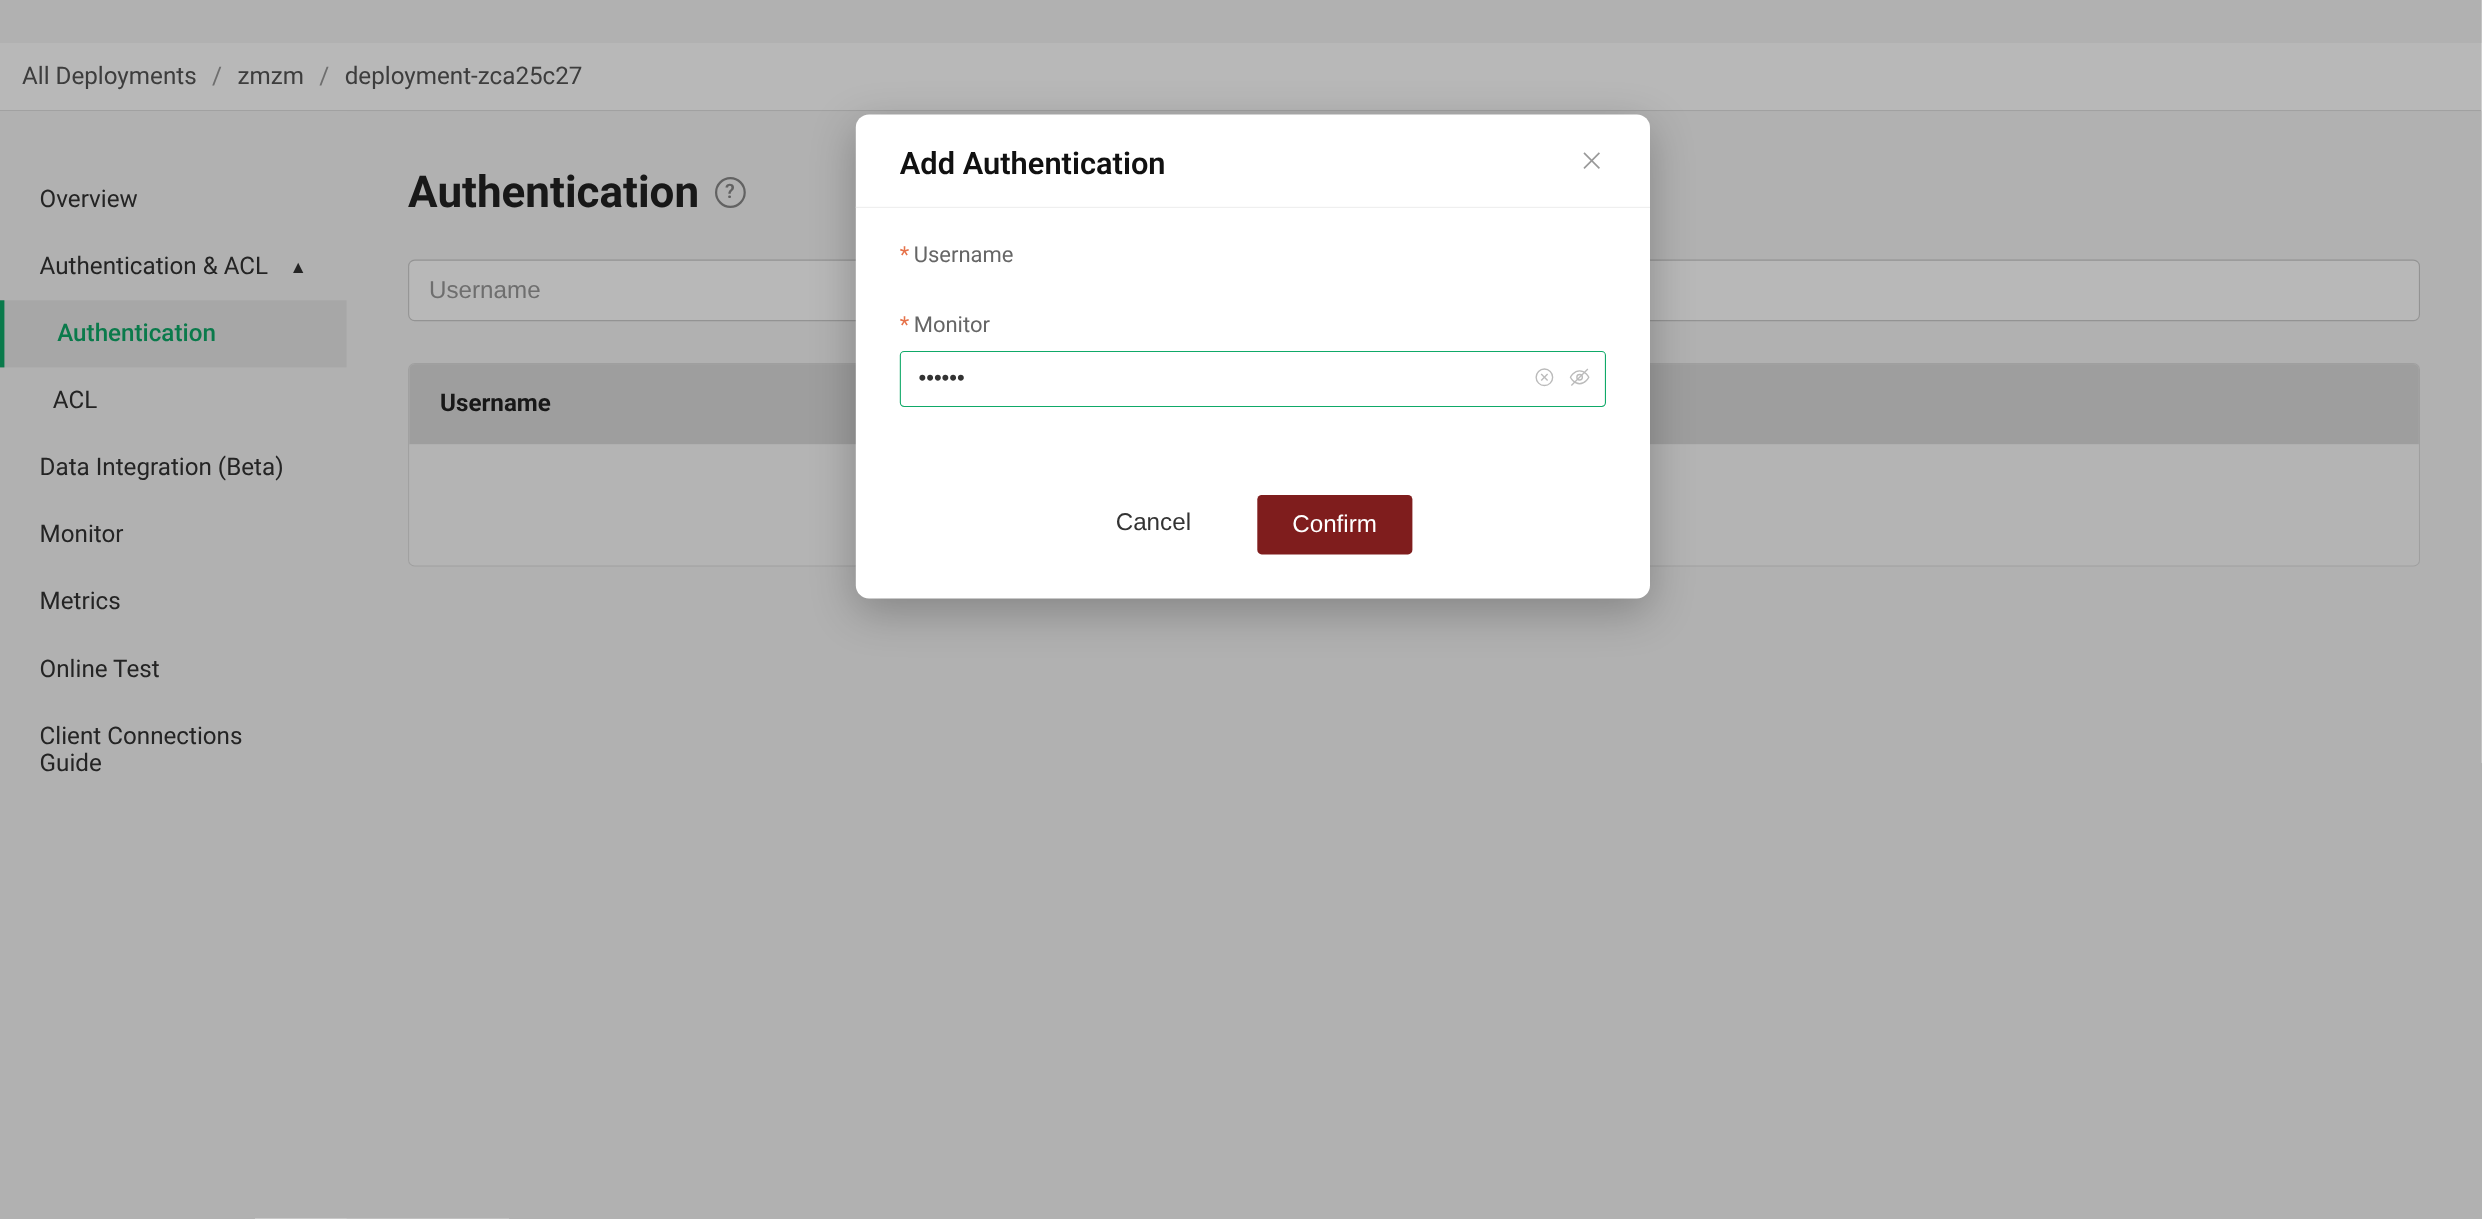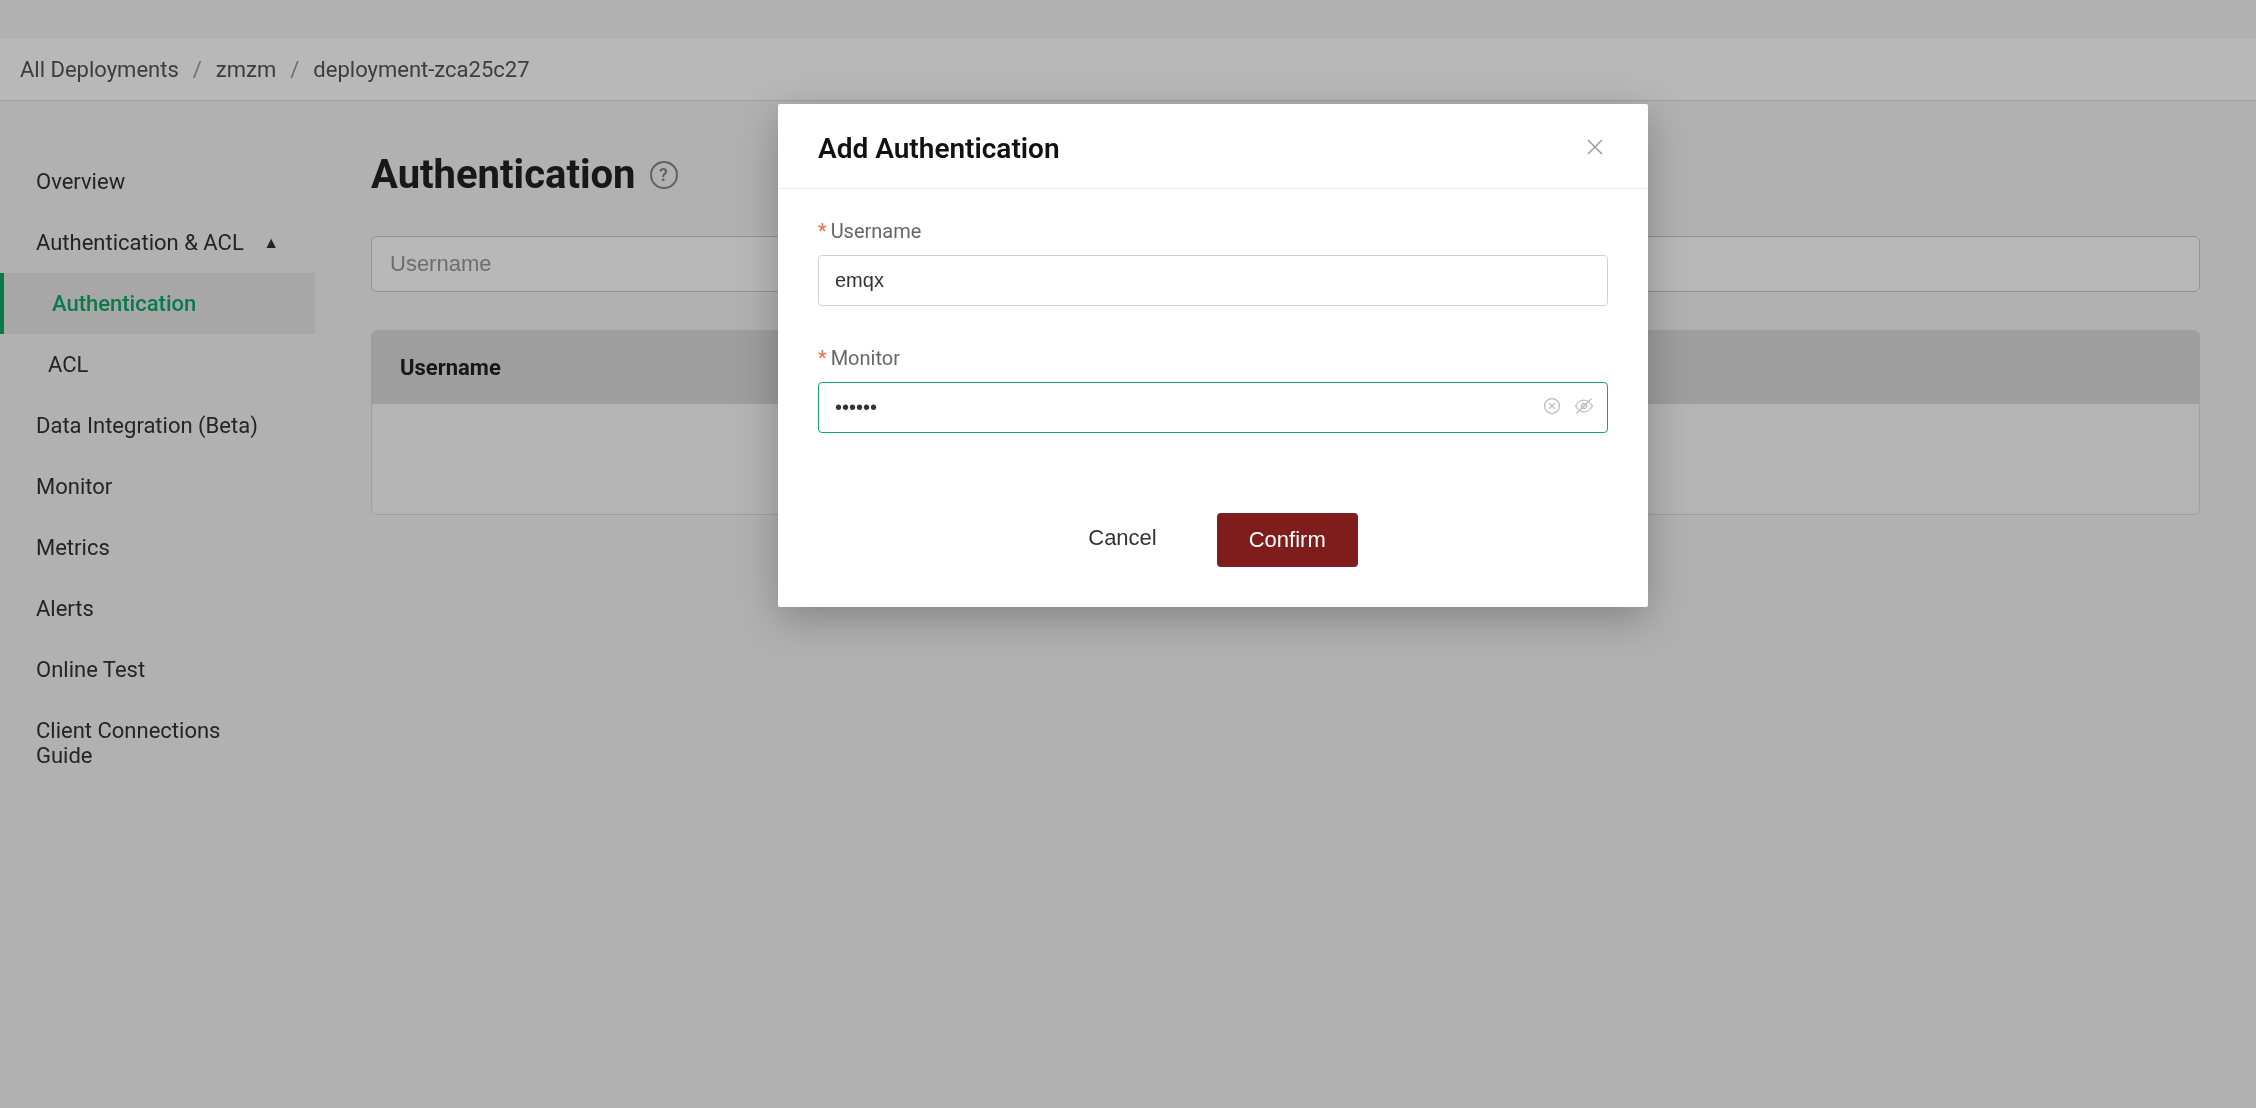--- a/index.html
+++ b/index.html
@@ -120,23 +120,23 @@
     .overlay {
       position: absolute;
       inset: 0;
       background: rgba(0,0,0,0.28);
       z-index: 10;
     }
     .modal {
       position: absolute;
       top: 104px;
       left: 778px;
-      width: 870px;
+      width: 722px;
       background: #fff;
-      border-radius: 2px;
+      border-radius: 12px;
       box-shadow: 0 12px 40px rgba(0,0,0,0.25);
       z-index: 20;
     }
     .modal-header {
       display: flex;
       align-items: center;
       justify-content: space-between;
       padding: 26px 40px 22px 40px;
       border-bottom: 1px solid #eee;
     }
@@ -250,23 +250,20 @@
       <span>ACL</span>
     </div>
     <div class="sidebar-item">
       <span>Data Integration (Beta)</span>
     </div>
     <div class="sidebar-item">
       <span>Monitor</span>
     </div>
     <div class="sidebar-item">
       <span>Metrics</span>
-    </div>
-    <div class="sidebar-item">
-      <span>Alerts</span>
     </div>
     <div class="sidebar-item">
       <span>Online Test</span>
     </div>
     <div class="sidebar-item">
       <span>Client Connections Guide</span>
     </div>
   </nav>
 
   <main class="content">
@@ -292,21 +289,20 @@
         <line x1="2" y1="2" x2="16" y2="16"></line>
         <line x1="16" y1="2" x2="2" y2="16"></line>
       </svg>
     </button>
   </div>
   <div class="modal-body">
     <div class="form-group">
       <label class="form-label">
         <span class="required">*</span><span>Username</span>
       </label>
-      <input type="text" class="form-input" value="emqx" style="">
     </div>
     <div class="form-group">
       <label class="form-label">
         <span class="required">*</span><span>Monitor</span>
       </label>
       <div class="password-wrap">
         <input type="text" class="form-input focused" value="••••••" style="">
         <div class="input-icons">
           <span>
             <svg class="input-icon-svg" viewBox="0 0 24 24" fill="none" stroke="currentColor" stroke-width="1.5">

